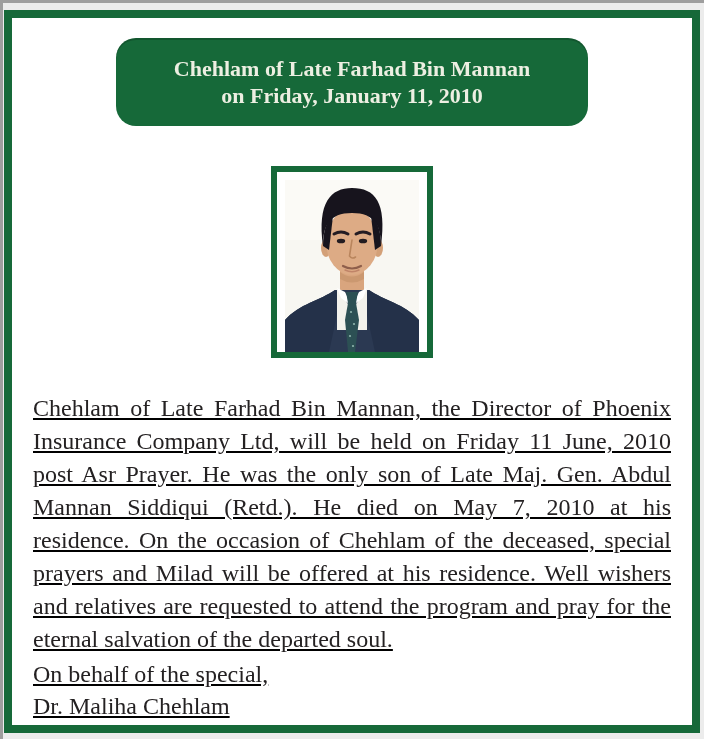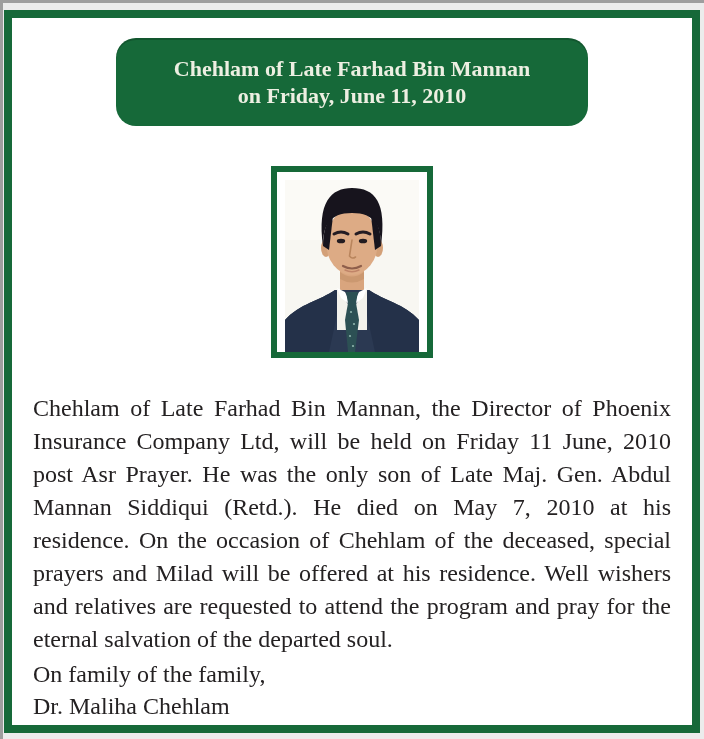--- a/index.html
+++ b/index.html
@@ -41,20 +41,21 @@
   .photo-frame {
     width: 134px;
     margin: 40px auto 0 auto;
     border: 6px solid #166939;
     background: #ffffff;
     padding: 8px 8px 0 8px;
   }
   .photo-frame svg { display: block; }
   .content {
     padding: 0 21px;
+    text-decoration: underline;
   }
   .paragraph {
     margin: 34px 0 0 0;
     font-size: 24px;
     line-height: 33px;
     color: #242122;
     text-align: justify;
   }
   .signoff {
     margin-top: 2px;
@@ -63,21 +64,21 @@
     color: #242122;
   }
 </style>
 </head>
 <body>
 
 <div class="page">
 
   <div class="banner">
     <div class="banner-line">Chehlam of Late Farhad Bin Mannan</div>
-    <div class="banner-line">on Friday, June 11, 2010</div>
+    <div class="banner-line">on Friday, January 11, 2010</div>
   </div>
 
   <div class="photo-frame">
     <svg width="134" height="172" viewBox="0 0 134 172" xmlns="http://www.w3.org/2000/svg">
 
       <rect x="0" y="0" width="134" height="172" fill="#f8f7f2"></rect>
       <rect x="0" y="0" width="134" height="60" fill="#fbfaf6"></rect>
 
       <rect x="55" y="84" width="24" height="32" fill="#d9a57e"></rect>
       <path d="M55 92 q12 9 24 0 v7 q-12 7 -24 0 z" fill="#c08e64" opacity="0.55"></path>
@@ -115,18 +116,18 @@
       <path d="M67 60 L64.5 76 Q67 79.5 70.5 77" stroke="#b9855d" stroke-width="1.6" fill="none" stroke-linecap="round"></path>
 
       <path d="M58 86 Q67 91 76 86" stroke="#8f5f4b" stroke-width="2.2" fill="none" stroke-linecap="round"></path>
       <path d="M60 90 Q67 93.5 74 90" stroke="#c08468" stroke-width="1.4" fill="none" stroke-linecap="round"></path>
     </svg>
   </div>
 
   <div class="content">
     <p class="paragraph">Chehlam of Late Farhad Bin Mannan, the Director of Phoenix Insurance Company Ltd, will be held on Friday 11 June, 2010 post Asr Prayer.  He was the only son of Late Maj. Gen. Abdul Mannan Siddiqui (Retd.). He died on May 7, 2010 at his residence. On the occasion of  Chehlam of the deceased, special prayers and Milad will be offered at his residence. Well wishers and relatives are requested to attend the program and pray for the eternal salvation of the departed soul.</p>
     <div class="signoff">
-      <div>On family of the family,</div>
+      <div>On behalf of the special,</div>
       <div>Dr. Maliha Chehlam</div>
     </div>
   </div>
 
 </div>
 
 </body></html>

